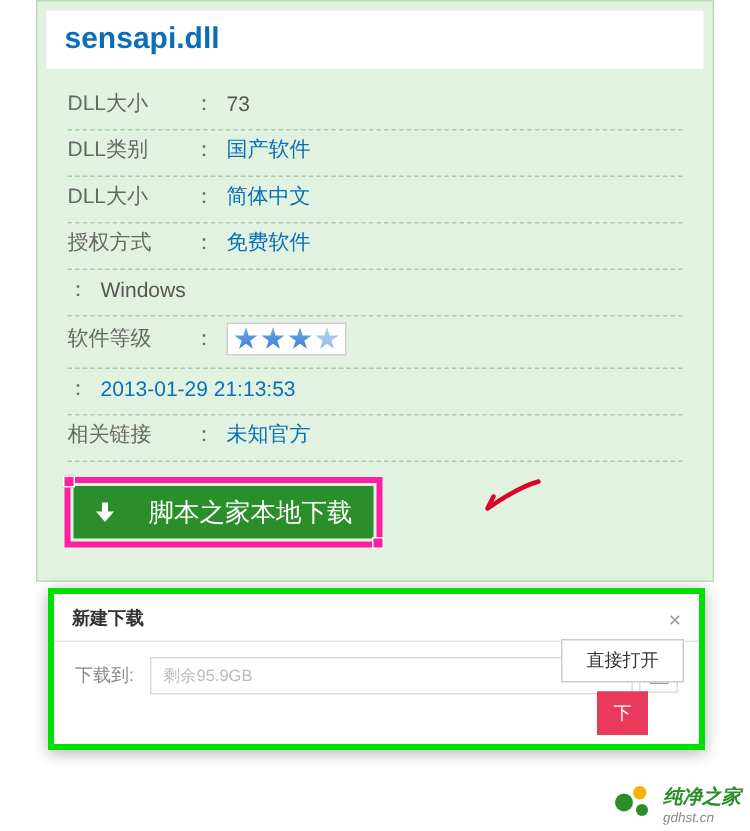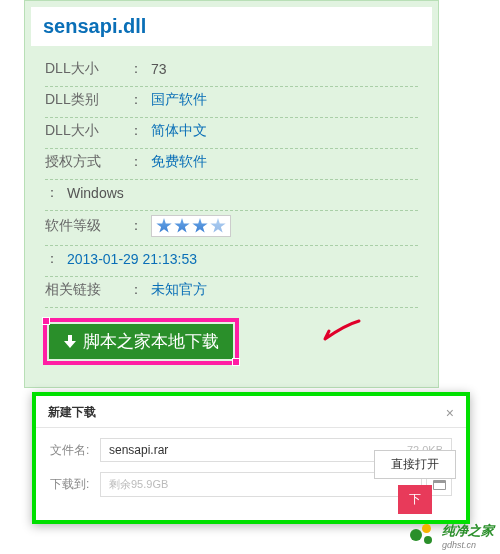--- a/index.html
+++ b/index.html
@@ -8,21 +8,21 @@
     background: #fff;
     width: 500px;
     height: 554px;
     position: relative;
     overflow: hidden;
   }
   .greenbox {
     position: absolute;
     left: 24px;
     top: 0;
-    width: 415px;
+    width: 452px;
     height: 388px;
     background: #e1f3e0;
     border: 1px solid #b8dfb6;
   }
   .title-wrap {
     background: #fff;
     padding: 8px 12px;
     margin: 6px 6px 4px 6px;
   }
   .title-wrap h2 {
@@ -74,21 +74,21 @@
   }
   .dl-btn-wrap::before { left:-5px; top:-5px; }
   .dl-btn-wrap::after { right:-5px; bottom:-5px; }
   .dl-btn {
     background: #2a8f2a;
     color: #fff;
     font-size: 17px;
     padding: 6px 14px;
     display: inline-flex;
     align-items: center;
-    gap: 6px;
+    gap: 22px;
     cursor: pointer;
     font-family: SimSun, serif;
   }
   .dl-arrow {
     width: 14px; height: 14px; position: relative;
   }
   .dl-arrow::before {
     content:''; position:absolute; left:5px; top:0; width:4px; height:8px; background:#fff;
   }
   .dl-arrow::after {
@@ -96,21 +96,21 @@
     border-left:6px solid transparent; border-right:6px solid transparent; border-top:7px solid #fff;
   }
   .red-arrow {
     position:absolute; left:290px; top:318px; width:46px; height:26px;
   }
   .red-arrow svg { width:100%; height:100%; }
 
   .dialog {
     position:absolute;
     left:32px; top:392px;
-    width:438px; height:132px;
+    width:438px; height:108px;
     background:#fff;
     border:4px solid #00e000;
     box-shadow: 0 2px 10px rgba(0,0,0,.3);
   }
   .dlg-header {
     padding:8px 12px 6px 12px;
     font-size:12px; font-weight:bold; color:#333;
     border-bottom:1px solid #e5e5e5;
     display:flex; justify-content:space-between; align-items:center;
   }
@@ -223,27 +223,20 @@
   </div>
 </div>
 
 <div class="dialog">
   <div class="dlg-header">
     <span>新建下载</span>
     <span class="close-x">×</span>
   </div>
   <div class="dlg-body">
     <div class="dlg-row">
-      <span class="dlg-lbl">文件名:</span>
-      <div class="dlg-input">
-        <input value="sensapi.rar" style="">
-        <span class="sz">72.0KB</span>
-      </div>
-    </div>
-    <div class="dlg-row">
       <span class="dlg-lbl">下载到:</span>
       <div class="dlg-input">
         <span class="sz">剩余95.9GB</span>
       </div>
       <div class="folder-btn">
         <div class="folder-ic"></div>
       </div>
     </div>
   </div>
   <div class="dlg-footer">

